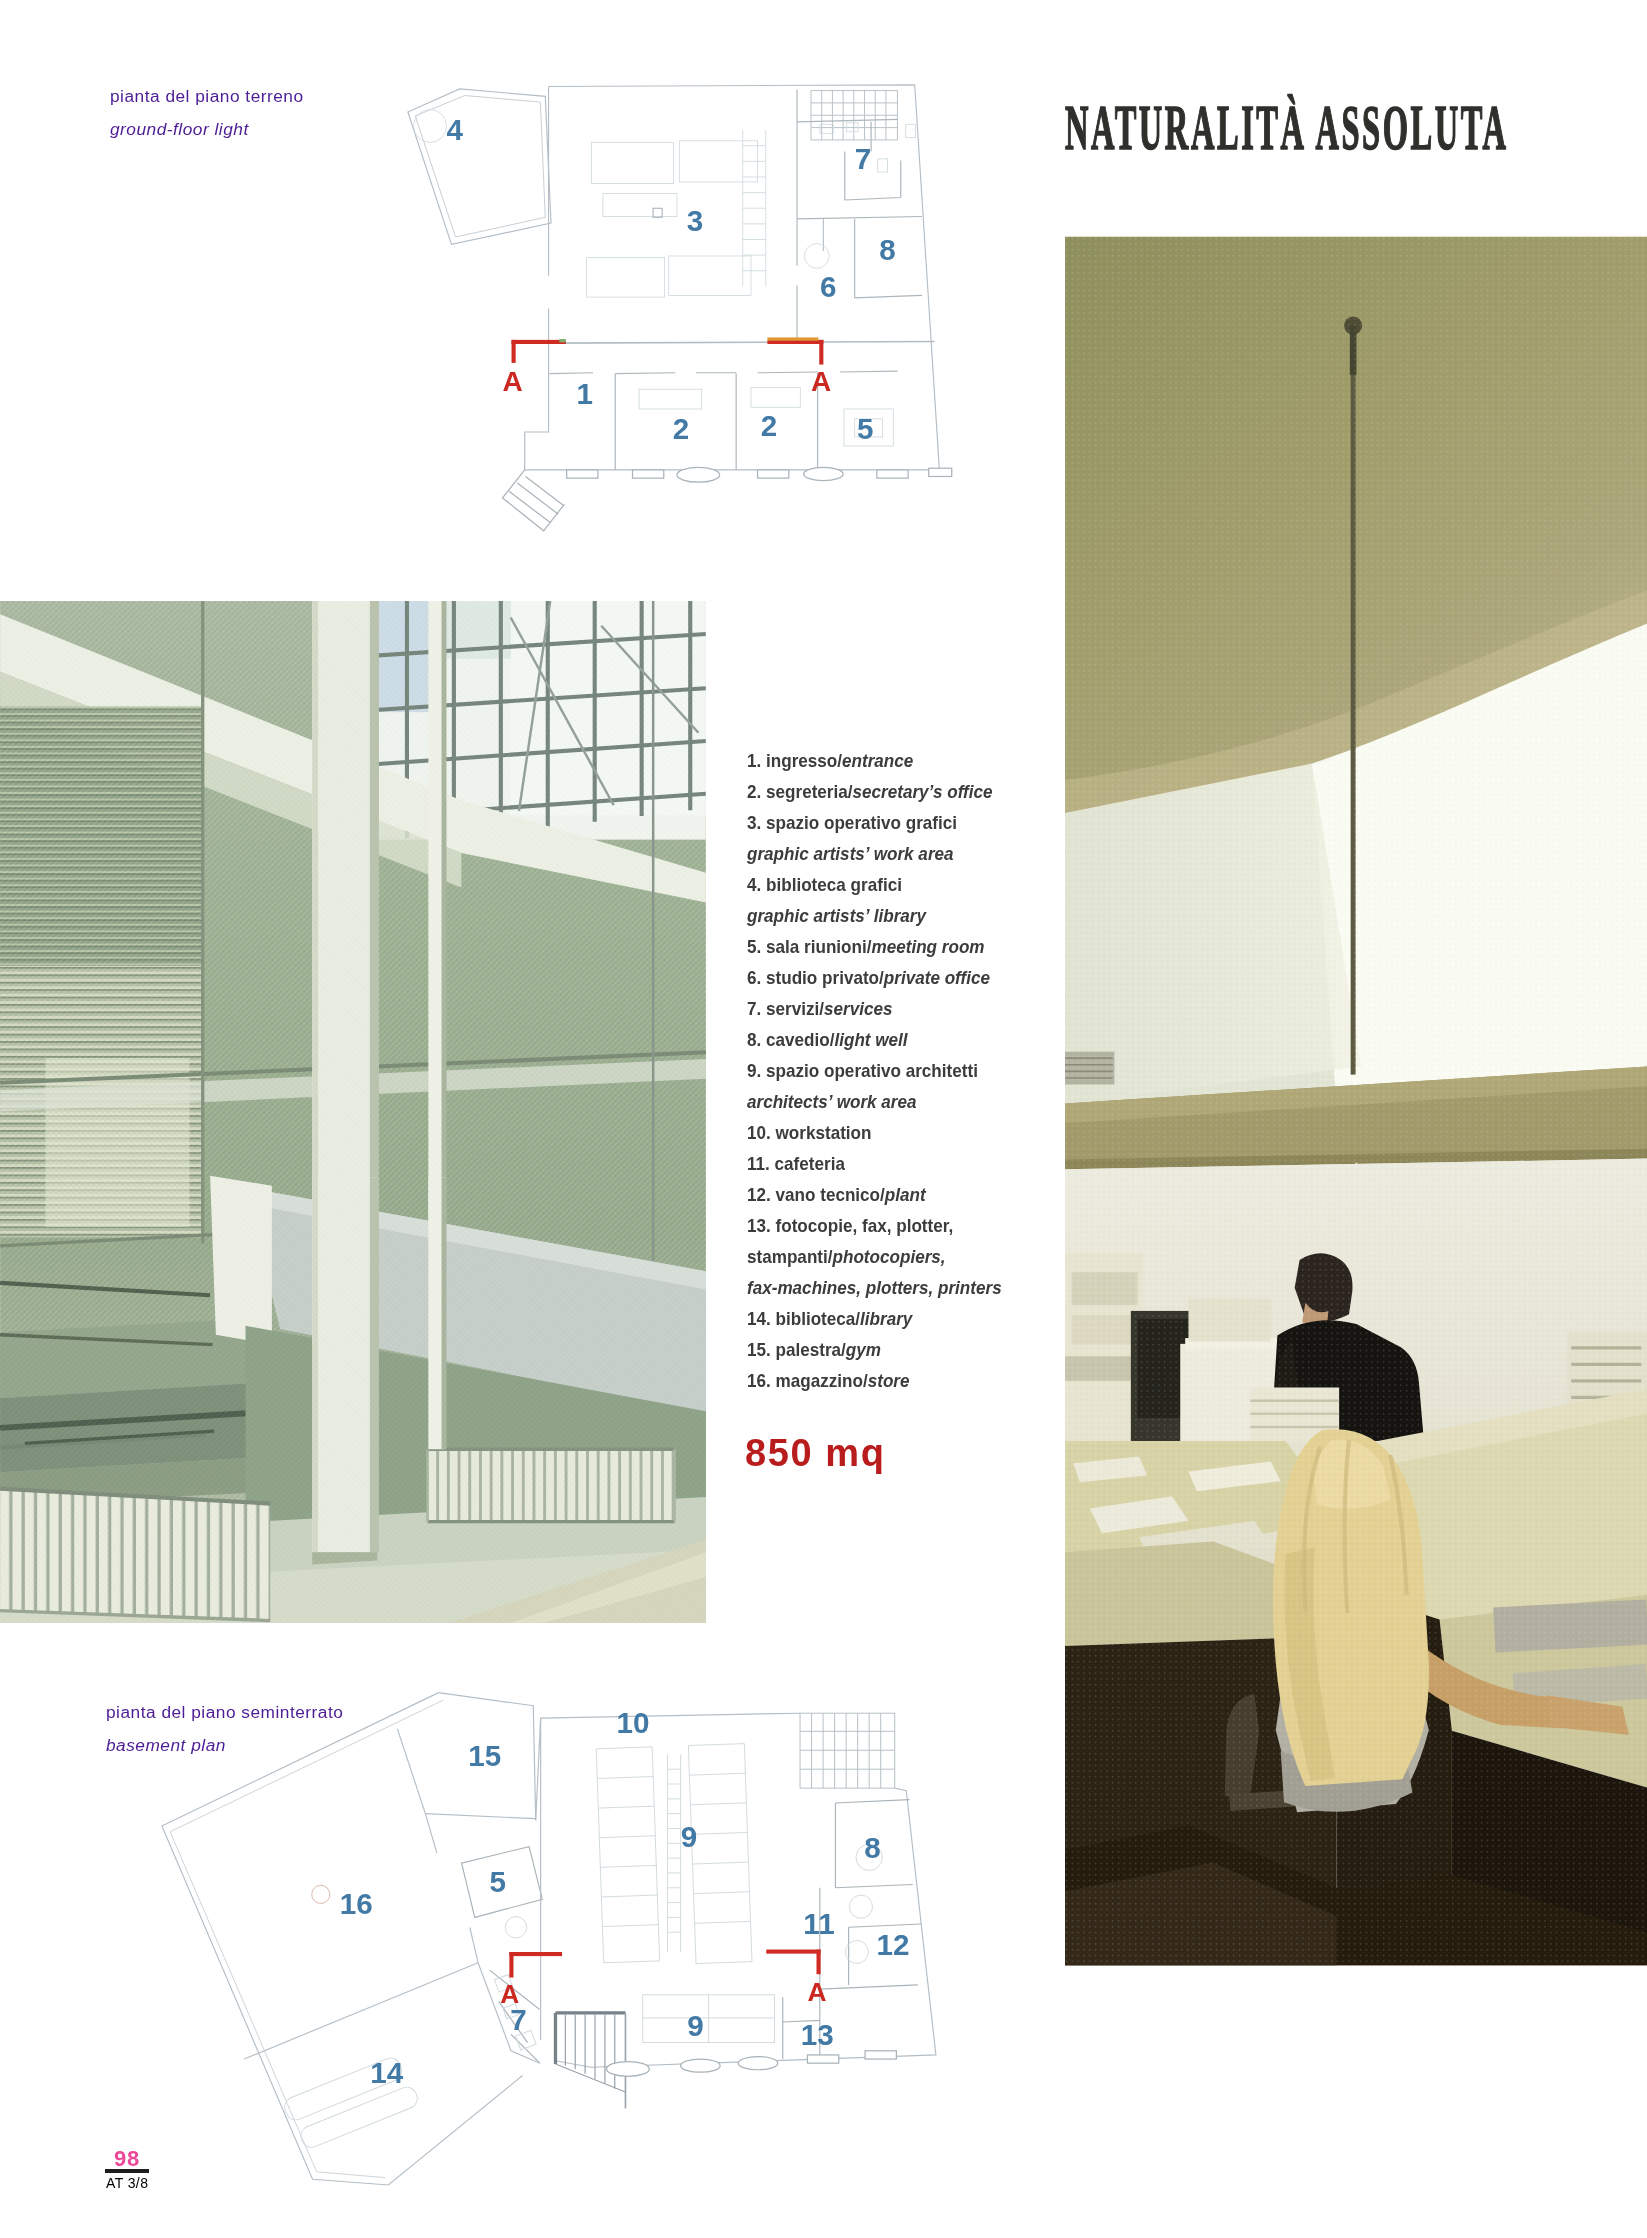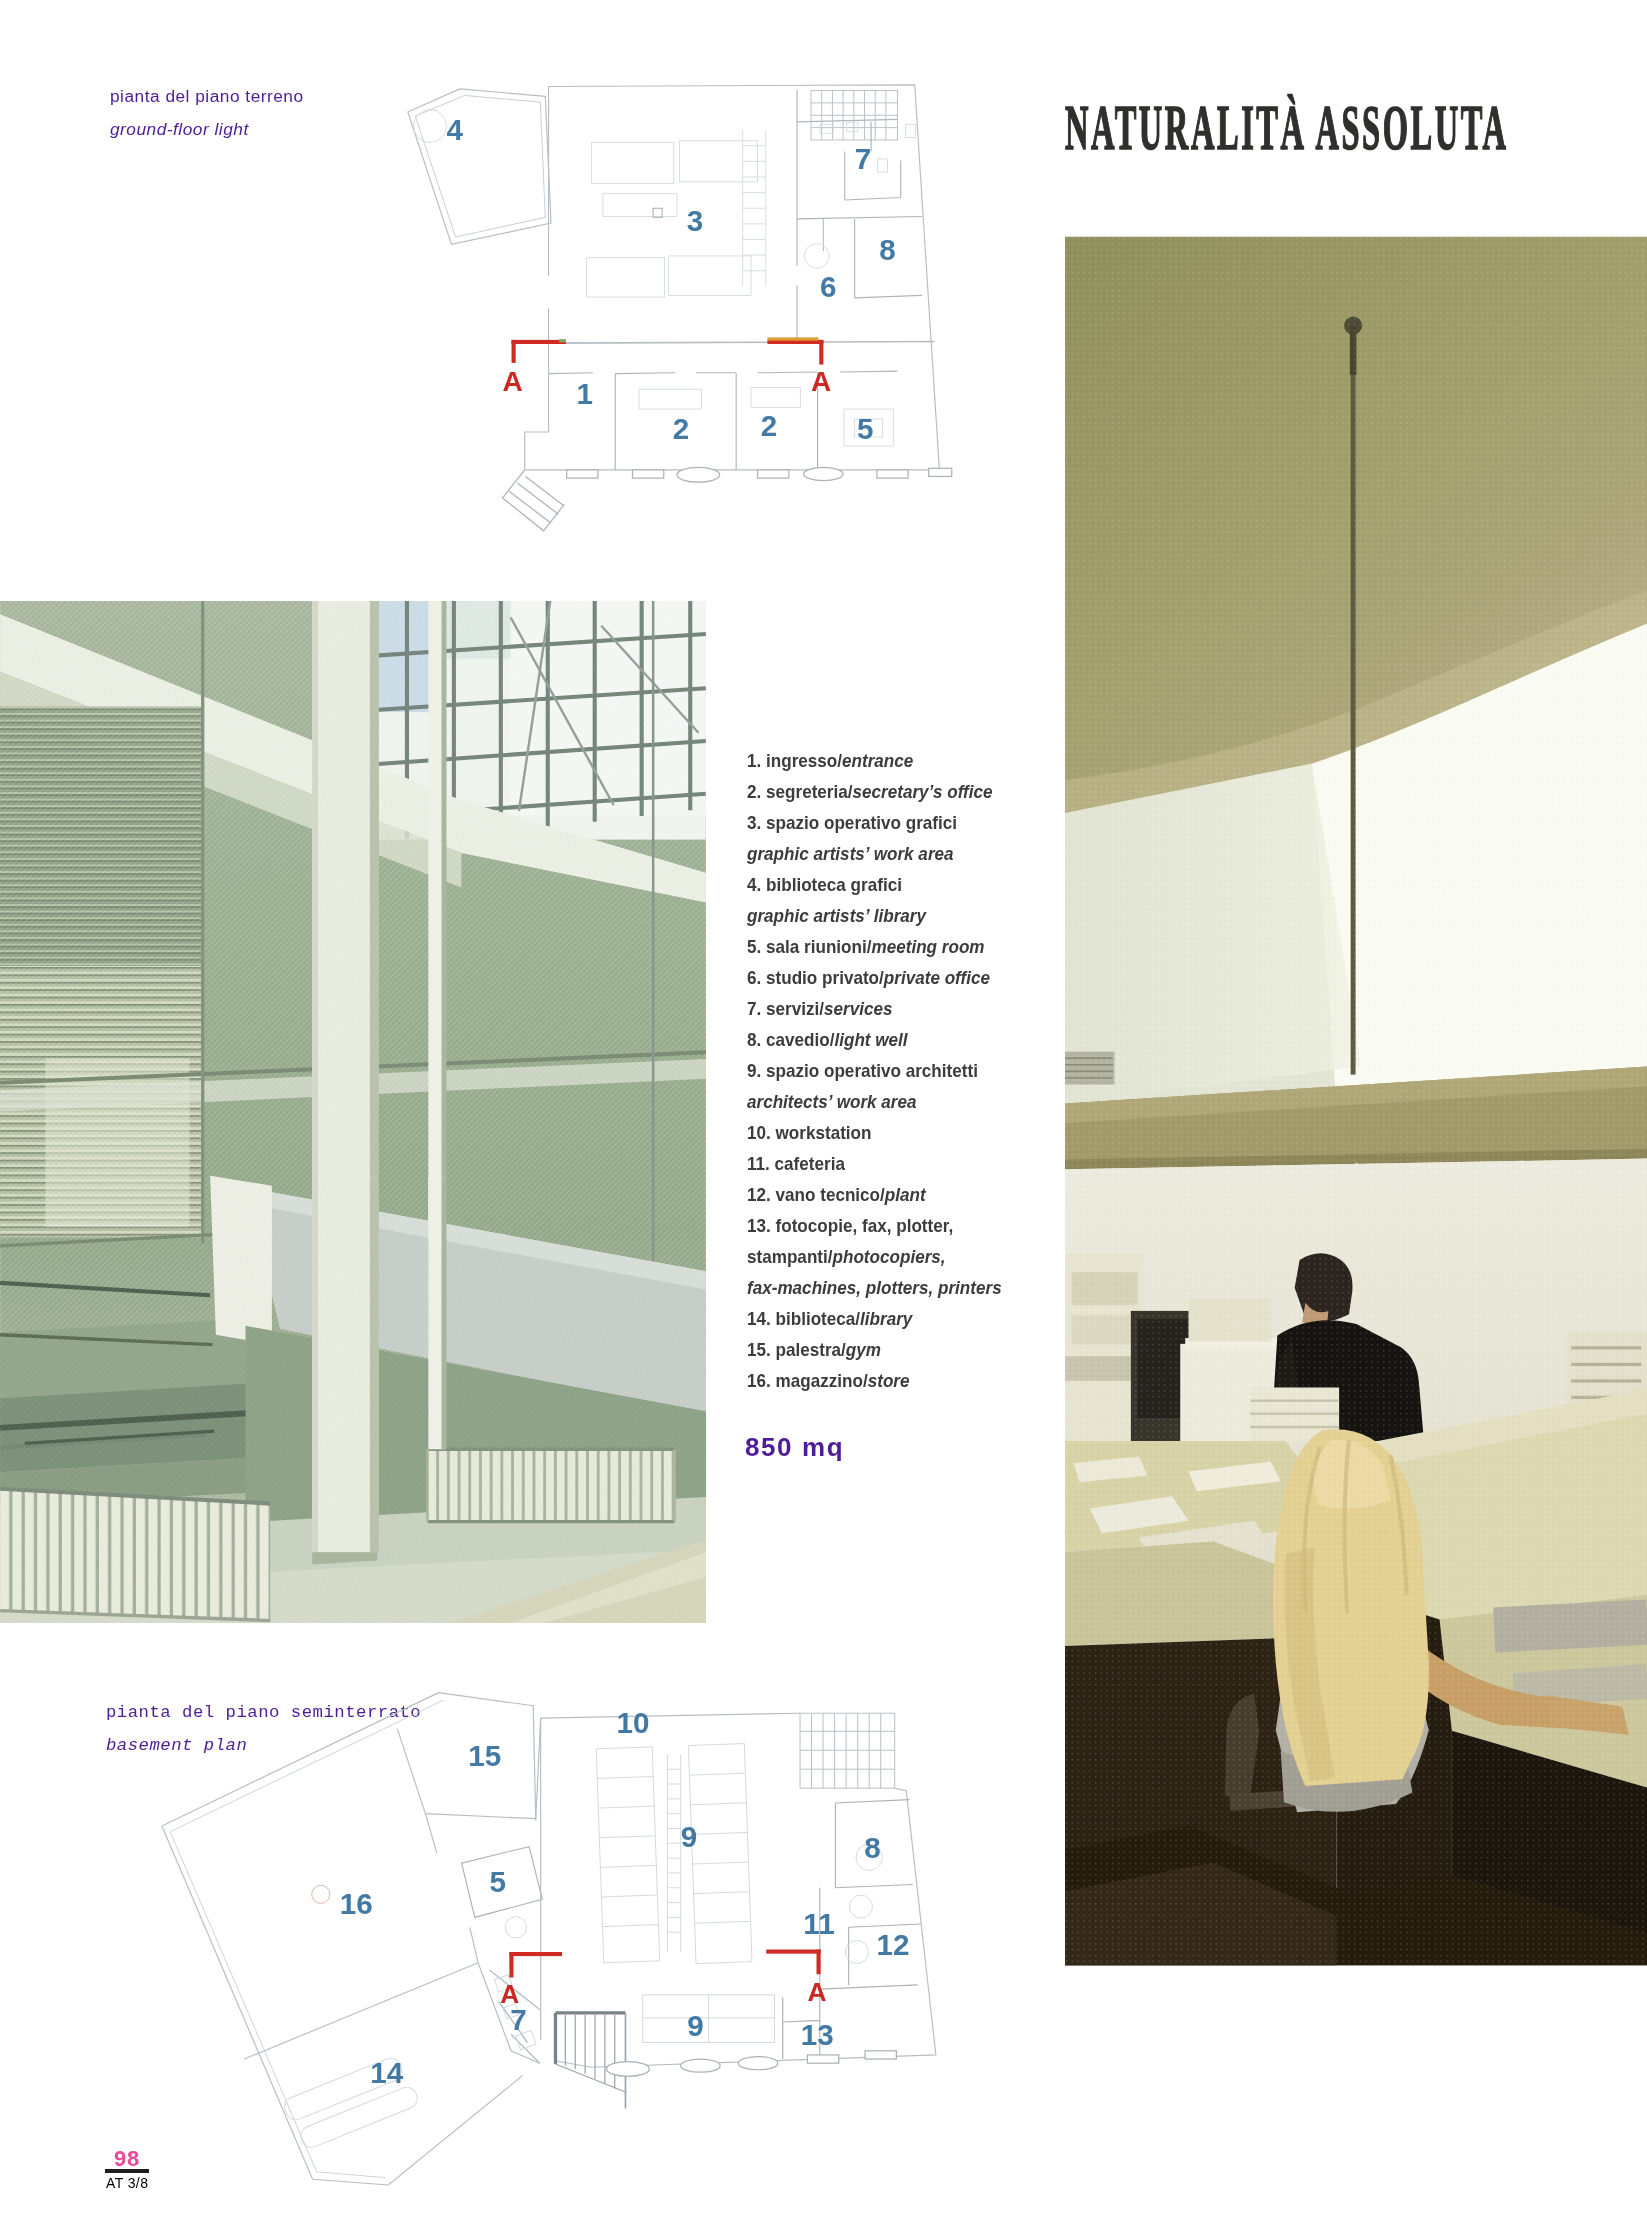--- a/index.html
+++ b/index.html
@@ -248,21 +248,21 @@
 11. cafeteria<br>
 12. vano tecnico/<i>plant</i><br>
 13. fotocopie, fax, plotter,<br>
 stampanti/<i>photocopiers,</i><br>
 <i>fax-machines, plotters, printers</i><br>
 14. biblioteca/<i>library</i><br>
 15. palestra/<i>gym</i><br>
 16. magazzino/<i>store</i>
 </div>
 
-<div class="abs" style="left:745px;top:1432px;font-size:26px;font-weight:bold;color:#4c1d95;letter-spacing:1.6px;">850 mq</div>
+<div class="abs" style="left:745px;top:1432px;font-size:38px;font-weight:bold;color:#b91c1c;letter-spacing:1.6px;">850 mq</div>
 
 <svg class="abs" style="left:1065px;top:236px;" width="582" height="1730" viewBox="0 0 707 2100">
 <defs>
 <linearGradient id="ceil" x1="0" y1="0" x2="0.7" y2="1">
 <stop offset="0" stop-color="#8e8f5d"></stop>
 <stop offset="0.45" stop-color="#a09d6a"></stop>
 <stop offset="0.8" stop-color="#aca67a"></stop>
 <stop offset="1" stop-color="#bcb48c"></stop>
 </linearGradient>
 <linearGradient id="wall2" x1="0" y1="0" x2="0" y2="1">
@@ -363,21 +363,21 @@
 <path d="M312,1450 q60,-8 92,42 q26,42 30,110 l8,130 q2,80 -22,120 l-10,22 -118,8 q-28,-60 -36,-150 q-10,-120 10,-200 q14,-64 46,-82" fill="#e3d092"></path>
 <path d="M322,1462 q40,-6 64,30 l10,42 q-50,20 -90,6 l-6,-46 Z" fill="#ecdca6" opacity="0.85"></path>
 <path d="M268,1600 q-6,110 16,210 l14,66 30,-4 -20,-120 q-10,-100 -4,-160 Z" fill="#d6c282" opacity="0.9"></path>
 <path d="M310,1470 q-26,80 -18,200 M345,1462 q-10,90 -2,210 M395,1480 q16,70 20,170" stroke="#cdb97c" stroke-width="5" fill="none" opacity="0.7"></path>
 
 <polygon points="0,2100 0,1960 150,1930 340,2010 470,1990 707,2060 707,2100" fill="#241b0c"></polygon>
 <polygon points="0,2100 0,2010 180,1975 330,2040 330,2100" fill="#332818"></polygon>
 <rect x="0" y="0" width="707" height="2100" fill="url(#htone)"></rect>
 </svg>
 
-<div class="abs cap" style="left:106px;top:1696px;font-family:Liberation Mono, monospace;">pianta del piano seminterrato<br><i>basement plan</i></div>
+<div class="abs cap" style="left:106px;top:1696px;">pianta del piano seminterrato<br><i>basement plan</i></div>
 
 <svg class="abs" style="left:124px;top:1680px;" width="914" height="544" viewBox="0 0 1110 660">
 <g fill="none" stroke="#b4bec6" stroke-width="1.4">
 
 <path d="M382,15 L46,177 L229,606 L321,613 L484,480"></path>
 <path d="M388,24 L56,184 L234,597 L317,604" stroke="#c2cad0" stroke-width="1"></path>
 
 <path d="M382,15 L497,31 L500,170" stroke="#b4bec6"></path>
 <path d="M332,59 L366,162"></path>
 <path d="M366,162 L500,168"></path>

